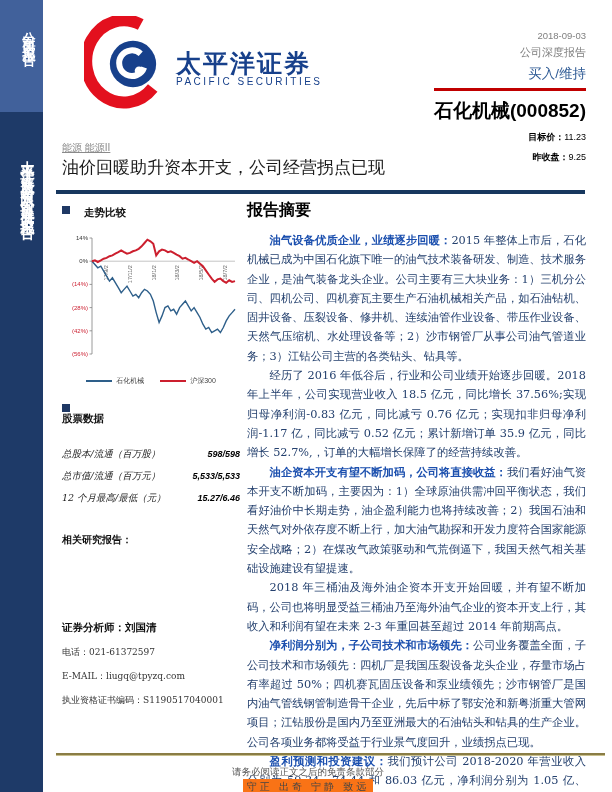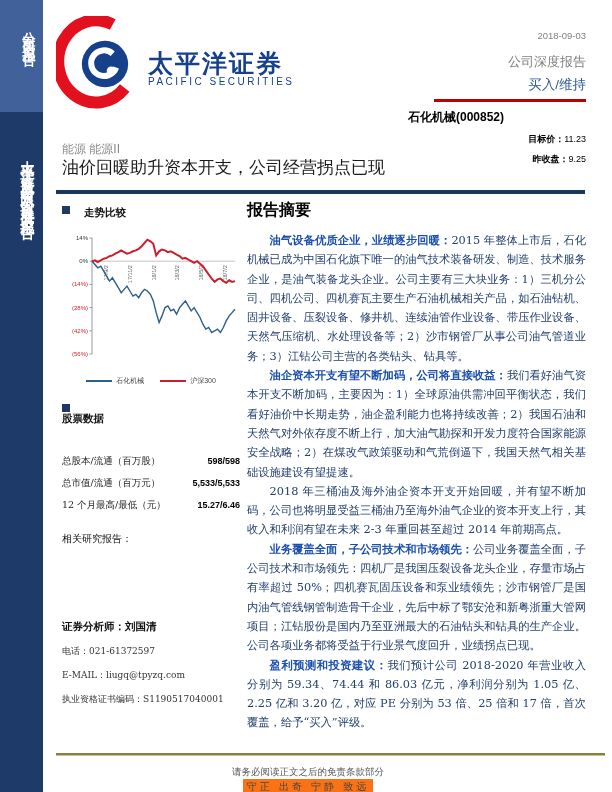--- a/index.html
+++ b/index.html
@@ -8,52 +8,52 @@
 
   
   .sidebar-top{position:absolute;left:0;top:0;width:43px;height:112px;background:#41619b;}
   .sidebar-bottom{position:absolute;left:0;top:112px;width:43px;height:680px;background:#1e3a68;}
   .vert-text{writing-mode:vertical-rl;color:#ffffff;font-family:"DejaVu Serif",serif;
              font-weight:bold;letter-spacing:4px;margin:0 auto;display:block;text-align:left;}
   .sidebar-top .vert-text{font-size:13px;padding-top:22px;padding-left:14px;}
   .sidebar-bottom .vert-text{font-size:14px;padding-top:38px;padding-left:13px;}
 
   
-  .logo{position:absolute;left:48px;top:16px;display:flex;align-items:center;padding-left:8px;}
+  .logo{position:absolute;left:76px;top:16px;display:flex;align-items:center;padding-left:8px;}
   .logo-text{margin-left:6px;margin-top:10px;}
   .logo-cn{font-size:25px;font-weight:bold;color:#17408b;letter-spacing:2px;line-height:1;}
   .logo-en{font-size:10px;color:#17408b;letter-spacing:2.5px;}
   .header-right{position:absolute;right:26px;top:30px;width:260px;text-align:right;}
   .hdr-date{font-size:9.5px;color:#808080;}
-  .hdr-type{font-size:13px;color:#808080;margin-top:12px;}
+  .hdr-type{font-size:11px;color:#808080;margin-top:4px;}
   .hdr-rating{font-size:13.5px;color:#2f5b95;margin-top:5px;font-weight:500;}
   .hdr-redline{width:152px;height:3px;background:#c00000;margin:5px 0 7px auto;}
-  .hdr-stock{font-size:12px;font-weight:bold;color:#000;text-align:center;}
+  .hdr-stock{font-size:19px;font-weight:bold;color:#000;}
   .hdr-kv{font-size:9px;color:#000;margin-top:7px;}
   .hdr-kv .k{font-weight:bold;}
-  .industry{position:absolute;left:62px;top:141px;font-size:12px;color:#8a8a8a;}
+  .industry{position:absolute;left:62px;top:141px;font-size:10px;color:#8a8a8a;text-decoration:underline;}
   .page-title{position:absolute;left:62px;top:156px;width:520px;font-size:17px;color:#1a1a1a;
               font-family:"DejaVu Serif",serif;}
   .title-rule{position:absolute;left:56px;top:190px;width:529px;height:4px;background:#17375e;}
 
   
   .left-col{position:absolute;left:62px;top:206px;width:178px;}
   .sec-head{display:flex;align-items:flex-start;font-size:10.5px;font-weight:bold;color:#111;
             font-family:"DejaVu Serif",serif;}
   .sec-square{width:8px;height:8px;background:#1f3864;margin-right:14px;flex:0 0 auto;}
   .chart-wrap{margin-top:10px;}
   .legend{display:flex;justify-content:center;gap:16px;margin-top:2px;font-size:7px;color:#444;}
   .legend-item{display:flex;align-items:center;gap:4px;}
   .legend-line{display:inline-block;width:26px;height:2px;}
   .stock-head{margin-top:18px;flex-direction:column;}
-  .stock-table{margin-top:24px;font-family:"DejaVu Serif",serif;}
+  .stock-table{margin-top:17px;font-family:"DejaVu Serif",serif;font-style:italic;}
   .stock-row{display:flex;justify-content:space-between;align-items:baseline;padding:4.5px 0;}
   .stock-row .lbl{font-size:9.5px;color:#222;}
   .stock-row .val{font-size:9px;font-weight:bold;color:#000;font-family:"Liberation Sans",sans-serif;padding-left:24px;}
-  .related{margin-top:16px;font-size:10px;font-weight:normal;color:#111;font-family:"DejaVu Serif",serif;}
+  .related{margin-top:24px;font-size:10px;font-weight:bold;color:#111;font-family:"DejaVu Serif",serif;}
   .analyst{margin-top:74px;font-size:10.5px;font-weight:bold;color:#111;font-family:Liberation Sans, sans-serif;}
   .contact{margin-top:11px;font-size:9px;color:#333;font-family:"DejaVu Serif",serif;}
 
   
   .right-col{position:absolute;left:247px;top:200px;width:339px;}
   .summary-head{font-size:16px;font-weight:bold;color:#000;}
   .summary-body{margin-top:10px;}
   .summary-body p{margin:0;text-indent:2em;text-align:justify;font-size:11.3px;line-height:19.3px;
                   color:#24406e;font-family:"DejaVu Serif",serif;}
   .summary-body p .lead{font-weight:bold;color:#1b4fae;}
@@ -176,23 +176,24 @@
   <div class="analyst">证券分析师：刘国清</div>
   <div class="contact">电话：021-61372597</div>
   <div class="contact">E-MAIL：liugq@tpyzq.com</div>
   <div class="contact">执业资格证书编码：S1190517040001</div>
 </div>
 
 <div class="right-col">
   <div class="summary-head">报告摘要</div>
   <div class="summary-body" id="summary-body">
       <p><span class="lead">油气设备优质企业，业绩逐步回暖：</span>2015 年整体上市后，石化机械已成为中国石化旗下唯一的油气技术装备研发、制造、技术服务企业，是油气装备龙头企业。公司主要有三大块业务：1）三机分公司、四机公司、四机赛瓦主要生产石油机械相关产品，如石油钻机、固井设备、压裂设备、修井机、连续油管作业设备、带压作业设备、天然气压缩机、水处理设备等；2）沙市钢管厂从事公司油气管道业务；3）江钻公司主营的各类钻头、钻具等。</p>
+      <p>经历了 2016 年低谷后，行业和公司业绩开始逐步回暖。2018 年上半年，公司实现营业收入 18.5 亿元，同比增长 37.56%;实现归母净利润-0.83 亿元，同比减亏 0.76 亿元；实现扣非归母净利润-1.17 亿，同比减亏 0.52 亿元；累计新增订单 35.9 亿元，同比增长 52.7%,，订单的大幅增长保障了的经营持续改善。</p>
       <p><span class="lead">油企资本开支有望不断加码，公司将直接收益：</span>我们看好油气资本开支不断加码，主要因为：1）全球原油供需冲回平衡状态，我们看好油价中长期走势，油企盈利能力也将持续改善；2）我国石油和天然气对外依存度不断上行，加大油气勘探和开发力度符合国家能源安全战略；2）在煤改气政策驱动和气荒倒逼下，我国天然气相关基础设施建设有望提速。</p>
       <p>2018 年三桶油及海外油企资本开支开始回暖，并有望不断加码，公司也将明显受益三桶油乃至海外油气企业的资本开支上行，其收入和利润有望在未来 2-3 年重回甚至超过 2014 年前期高点。</p>
-      <p><span class="lead">业务覆盖全面，子公司技术和市场领先：</span>公司业务覆盖全面，子公司技术和市场领先：四机厂是我国压裂设备龙头企业，存量市场占有率超过 50%；四机赛瓦固压设备和泵业绩领先；沙市钢管厂是国内油气管线钢管制造骨干企业，先后中标了鄂安沧和新粤浙重大管网项目；江钻股份是国内乃至亚洲最大的石油钻头和钻具的生产企业。公司各项业务都将受益于行业景气度回升，业绩拐点已现。</p>
+      <p><span class="lead">净利润分别为，子公司技术和市场领先：</span>公司业务覆盖全面，子公司技术和市场领先：四机厂是我国压裂设备龙头企业，存量市场占有率超过 50%；四机赛瓦固压设备和泵业绩领先；沙市钢管厂是国内油气管线钢管制造骨干企业，先后中标了鄂安沧和新粤浙重大管网项目；江钻股份是国内乃至亚洲最大的石油钻头和钻具的生产企业。公司各项业务都将受益于行业景气度回升，业绩拐点已现。</p>
       <p><span class="lead">盈利预测和投资建议：</span>我们预计公司 2018-2020 年营业收入分别为 59.34、74.44 和 86.03 亿元，净利润分别为 1.05 亿、2.25 亿和 3.20 亿，对应 PE 分别为 53 倍、25 倍和 17 倍，首次覆盖，给予“买入”评级。</p>
     </div>
 </div>
 
 <div class="footer-rule"></div>
 <div class="footer">
   <span class="disclaimer">请务必阅读正文之后的免责条款部分</span>
   <span class="motto">守正 出奇 宁静 致远</span>
 </div>
 

